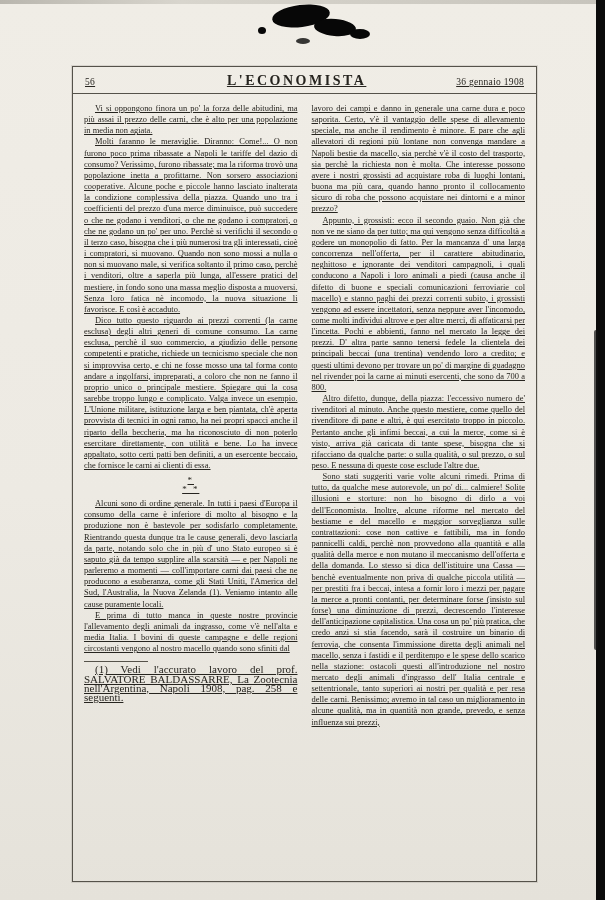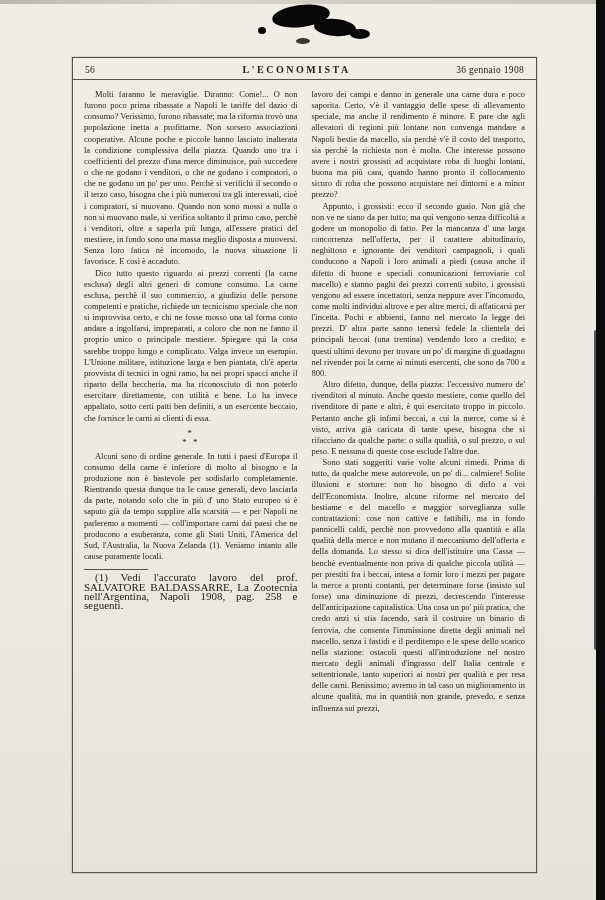--- a/index.html
+++ b/index.html
@@ -19,33 +19,34 @@
   .a2{left:314px;top:19px;width:42px;height:17px;transform:rotate(5deg);}
   .a3{left:350px;top:29px;width:20px;height:10px;}
   .a4{left:258px;top:27px;width:8px;height:7px;}
   .a5{left:296px;top:38px;width:14px;height:6px;opacity:.8;}
   .edge-strip{position:absolute;right:0;top:0;width:9px;height:900px;background:#0b0b0b;border-radius:0;}
   .edge-strip2{position:absolute;right:7px;top:330px;width:4px;height:320px;background:#111;opacity:.7;border-radius:2px;}
   .top-shade{position:absolute;left:0;top:0;width:605px;height:4px;background:linear-gradient(90deg,#b9b6ae,#d8d5cd 30%,#c7c4bc);}
 
   
   .frame{
-    position:absolute;left:72px;top:57px;width:463px;height:814px;
+    position:absolute;left:72px;top:66px;width:463px;height:814px;
     border:1px solid #55524a;
     box-shadow:0 0 0 1px rgba(85,82,74,.15);
     overflow:hidden;
     background:transparent;
+    text-decoration:underline;
   }
   .header{
     display:flex;justify-content:space-between;align-items:baseline;
     padding:6px 12px 4px 12px;
     border-bottom:1px solid #55524a;
   }
   .page-num,.date{font-size:9.5px;letter-spacing:.3px;}
-  .journal-title{font-size:10px;font-weight:bold;letter-spacing:2.5px;margin-left:42px;}
+  .journal-title{font-size:14px;font-weight:bold;letter-spacing:2.5px;margin-left:42px;}
 
   .columns{display:flex;gap:14px;padding:9px 11px 10px 11px;}
   .col{flex:1 1 0;font-size:8.45px;line-height:11.15px;text-align:justify;}
   .col p{margin:0;text-indent:11px;}
   .col p.noindent{text-indent:0;}
   .asterism{
     text-align:center;white-space:pre-line;
     font-size:9px;line-height:9px;padding:5px 0 4px 0;letter-spacing:2px;
   }
   .fn-rule{width:64px;border:0;border-top:1px solid #55524a;margin:7px 0 3px 0;}
@@ -69,25 +70,27 @@
 
     <div class="header">
       <span class="page-num">56</span>
       <span class="journal-title">L'ECONOMISTA</span>
       <span class="date">36 gennaio 1908</span>
     </div>
 
     <div class="columns">
 
       <div class="col">
+        <p>Vi si oppongono finora un po' la forza delle abitudini, ma più assai il prezzo delle carni, che è alto per una popolazione in media non agiata.</p>
         <p>Molti faranno le meraviglie. Diranno: Come!... O non furono poco prima ribassate a Napoli le tariffe del dazio di consumo? Verissimo, furono ribassate; ma la riforma trovò una popolazione inetta a profittarne. Non sorsero associazioni cooperative. Alcune poche e piccole hanno lasciato inalterata la condizione complessiva della piazza. Quando uno tra i coefficienti del prezzo d'una merce diminuisce, può succedere o che ne godano i venditori, o che ne godano i compratori, o che ne godano un po' per uno. Perchè si verifichi il secondo o il terzo caso, bisogna che i più numerosi tra gli interessati, cioè i compratori, si muovano. Quando non sono mossi a nulla o non si muovano male, si verifica soltanto il primo caso, perchè i venditori, oltre a saperla più lunga, all'essere pratici del mestiere, in fondo sono una massa meglio disposta a muoversi. Senza loro fatica nè incomodo, la nuova situazione li favorisce. E così è accaduto.</p>
         <p>Dico tutto questo riguardo ai prezzi correnti (la carne esclusa) degli altri generi di comune consumo. La carne esclusa, perchè il suo commercio, a giudizio delle persone competenti e pratiche, richiede un tecnicismo speciale che non si improvvisa certo, e chi ne fosse mosso una tal forma conto andare a ingolfarsi, impreparati, a coloro che non ne fanno il proprio unico o principale mestiere. Spiegare qui la cosa sarebbe troppo lungo e complicato. Valga invece un esempio. L'Unione militare, istituzione larga e ben piantata, ch'è aperta provvista di tecnici in ogni ramo, ha nei propri spacci anche il riparto della beccheria, ma ha riconosciuto di non poterlo esercitare direttamente, con utilità e bene. Lo ha invece appaltato, sotto certi patti ben definiti, a un esercente beccaio, che fornisce le carni ai clienti di essa.</p>
         <div class="asterism">*
 *  *</div>
         <p>Alcuni sono di ordine generale. In tutti i paesi d'Europa il consumo della carne è inferiore di molto al bisogno e la produzione non è bastevole per sodisfarlo completamente. Rientrando questa dunque tra le cause generali, devo lasciarla da parte, notando solo che in più d' uno Stato europeo si è saputo già da tempo supplire alla scarsità — e per Napoli ne parleremo a momenti — coll'importare carni dai paesi che ne producono a esuberanza, come gli Stati Uniti, l'America del Sud, l'Australia, la Nuova Zelanda (1). Veniamo intanto alle cause puramente locali.</p>
+        <p>E prima di tutto manca in queste nostre provincie l'allevamento degli animali da ingrasso, come v'è nell'alta e media Italia. I bovini di queste campagne e delle regioni circostanti vengono al nostro macello quando sono sfiniti dal</p>
         <hr class="fn-rule">
         <p class="footnote">(1) Vedi l'accurato lavoro del prof. SALVATORE BALDASSARRE, La Zootecnia nell'Argentina, Napoli 1908, pag. 258 e seguenti.</p>
       </div>
 
       <div class="col">
         <p class="noindent">lavoro dei campi e danno in generale una carne dura e poco saporita. Certo, v'è il vantaggio delle spese di allevamento speciale, ma anche il rendimento è minore. E pare che agli allevatori di regioni più lontane non convenga mandare a Napoli bestie da macello, sia perchè v'è il costo del trasporto, sia perchè la richiesta non è molta. Che interesse possono avere i nostri grossisti ad acquistare roba di luoghi lontani, buona ma più cara, quando hanno pronto il collocamento sicuro di roba che possono acquistare nei dintorni e a minor prezzo?</p>
         <p>Appunto, i grossisti: ecco il secondo guaio. Non già che non ve ne siano da per tutto; ma qui vengono senza difficoltà a godere un monopolio di fatto. Per la mancanza d' una larga concorrenza nell'offerta, per il carattere abitudinario, neghittoso e ignorante dei venditori campagnoli, i quali conducono a Napoli i loro animali a piedi (causa anche il difetto di buone e speciali comunicazioni ferroviarie col macello) e stanno paghi dei prezzi correnti subito, i grossisti vengono ad essere incettatori, senza neppure aver l'incomodo, come molti individui altrove e per altre merci, di affaticarsi per l'incetta. Pochi e abbienti, fanno nel mercato la legge dei prezzi. D' altra parte sanno tenersi fedele la clientela dei principali beccai (una trentina) vendendo loro a credito; e questi ultimi devono per trovare un po' di margine di guadagno nel rivender poi la carne ai minuti esercenti, che sono da 700 a 800.</p>
         <p>Altro difetto, dunque, della piazza: l'eccessivo numero de' rivenditori al minuto. Anche questo mestiere, come quello del rivenditore di pane e altri, è qui esercitato troppo in piccolo. Pertanto anche gli infimi beccai, a cui la merce, come si è visto, arriva già caricata di tante spese, bisogna che si rifacciano da qualche parte: o sulla qualità, o sul prezzo, o sul peso. E nessuna di queste cose esclude l'altre due.</p>
         <p>Sono stati suggeriti varie volte alcuni rimedi. Prima di tutto, da qualche mese autorevole, un po' di... calmiere! Solite illusioni e storture: non ho bisogno di dirlo a voi dell'Economista. Inoltre, alcune riforme nel mercato del bestiame e del macello e maggior sorveglianza sulle contrattazioni: cose non cattive e fattibili, ma in fondo pannicelli caldi, perchè non provvedono alla quantità e alla qualità della merce e non mutano il meccanismo dell'offerta e della domanda. Lo stesso si dica dell'istituire una Cassa — benchè eventualmente non priva di qualche piccola utilità — per prestiti fra i beccai, intesa a fornir loro i mezzi per pagare la merce a pronti contanti, per determinare forse (insisto sul forse) una diminuzione di prezzi, decrescendo l'interesse dell'anticipazione capitalistica. Una cosa un po' più pratica, che credo anzi si stia facendo, sarà il costruire un binario di ferrovia, che consenta l'immissione diretta degli animali nel macello, senza i fastidi e il perditempo e le spese dello scarico nella stazione: ostacoli questi all'introduzione nel nostro mercato degli animali d'ingrasso dell' Italia centrale e settentrionale, tanto superiori ai nostri per qualità e per resa delle carni. Benissimo; avremo in tal caso un miglioramento in alcune qualità, ma in quantità non grande, prevedo, e senza influenza sui prezzi,</p>
       </div>

